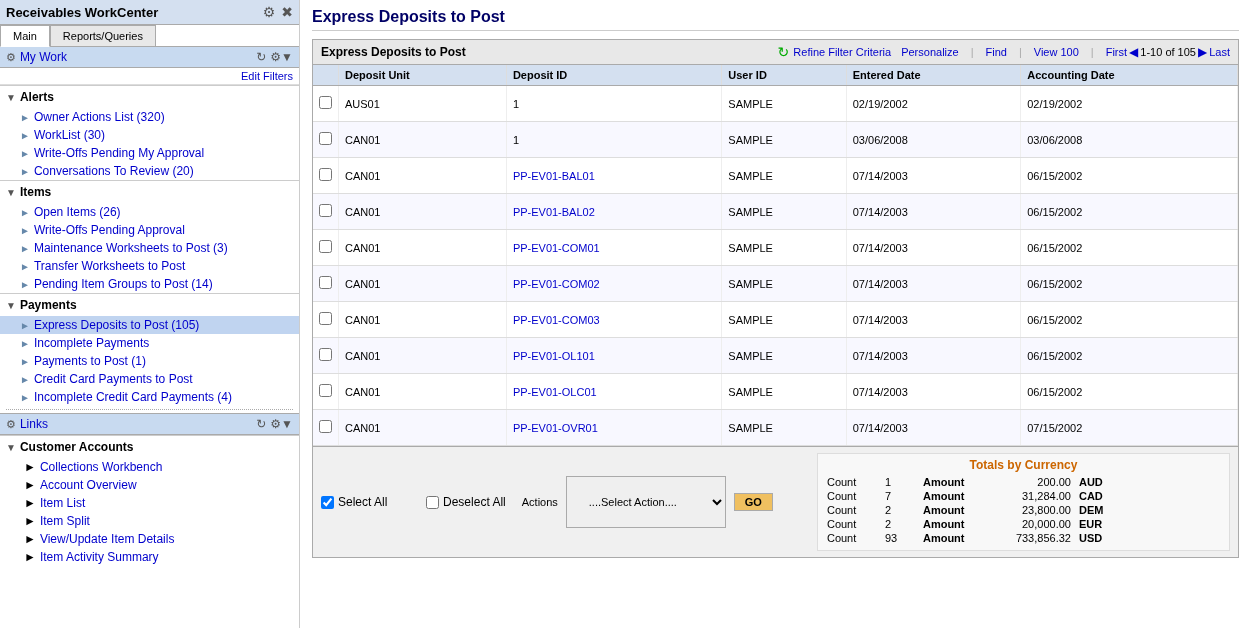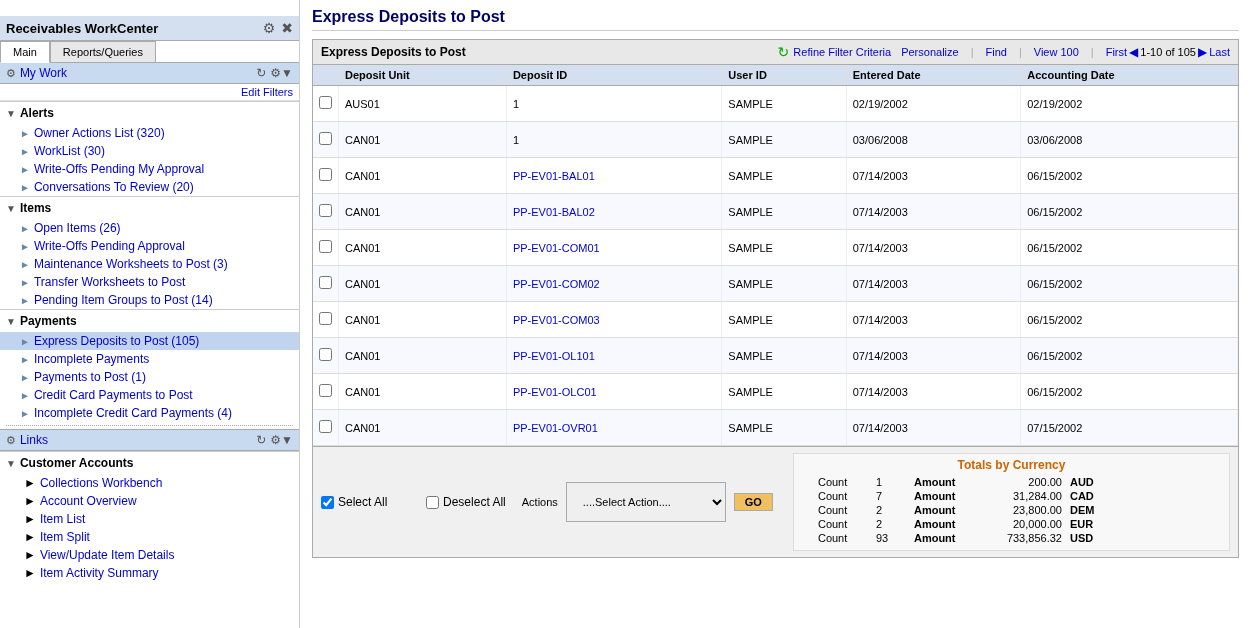--- a/index.html
+++ b/index.html
@@ -3,21 +3,21 @@
   <meta charset="utf-8">
   <style>
     * { box-sizing: border-box; margin: 0; padding: 0; }
     body { font-family: Arial, sans-serif; font-size: 12px; background: #ffffff; color: #000000; }
     
     .app-container { display: flex; height: 628px; width: 1251px; overflow: hidden; }
     
     
     .sidebar { width: 300px; min-width: 300px; background: #ffffff; border-right: 1px solid #cccccc; display: flex; flex-direction: column; overflow-y: auto; }
     
-    .sidebar-header { background: #d4e0f0; padding: 4px 6px; display: flex; align-items: center; justify-content: space-between; border-bottom: 1px solid #aaaaaa; margin-top: 16px; }
+    .sidebar-header { background: #d4e0f0; padding: 4px 6px; display: flex; align-items: center; justify-content: space-between; border-bottom: 1px solid #aaaaaa; }
     .sidebar-header-title { font-size: 13px; font-weight: bold; color: #000000; }
     .sidebar-header-icons { display: flex; gap: 6px; align-items: center; }
     .icon-gear { cursor: pointer; color: #555; font-size: 14px; }
     .icon-close { cursor: pointer; color: #555; font-size: 14px; }
     
     .sidebar-tabs { display: flex; border-bottom: 1px solid #aaaaaa; }
     .sidebar-tab { padding: 4px 12px; border: 1px solid #aaaaaa; border-bottom: none; cursor: pointer; background: #e8e8e8; font-size: 11px; }
     .sidebar-tab.active { background: #ffffff; border-bottom: 1px solid #ffffff; margin-bottom: -1px; }
     
     .my-work-bar { background: #c8daf0; padding: 3px 6px; display: flex; align-items: center; justify-content: space-between; border-bottom: 1px solid #aaaaaa; }
@@ -68,24 +68,24 @@
     .pagination-nav { display: flex; align-items: center; gap: 2px; }
     .nav-arrow { color: #0000cc; cursor: pointer; font-size: 12px; }
     
     .footer-bar { background: #f0f0f0; border-top: 1px solid #aaaaaa; padding: 6px 8px; display: flex; align-items: center; gap: 20px; }
     .footer-left { display: flex; align-items: center; gap: 16px; }
     .footer-checkbox-area { display: flex; align-items: center; gap: 8px; }
     .select-all-btn { display: flex; align-items: center; gap: 4px; cursor: pointer; color: #000; }
     .deselect-all-btn { display: flex; align-items: center; gap: 4px; cursor: pointer; color: #000; }
     .actions-area { display: flex; align-items: center; gap: 8px; }
     .actions-label { font-size: 11px; }
-    .actions-select { font-size: 11px; padding: 12px; border: 1px solid #aaaaaa; width: 160px; }
+    .actions-select { font-size: 11px; padding: 18px; border: 1px solid #aaaaaa; width: 160px; }
     .go-button { background: #f0c060; border: 1px solid #aaaaaa; padding: 2px 10px; cursor: pointer; font-size: 11px; font-weight: bold; }
     
-    .totals-panel { flex: 1; background: #f8f8f8; border: 1px solid #dddddd; padding: 4px 24px; }
+    .totals-panel { flex: 1; background: #f8f8f8; border: 1px solid #dddddd; padding: 4px 9px; margin-left: 24px; }
     .totals-header { text-align: center; font-size: 12px; font-weight: bold; color: #cc6600; margin-bottom: 4px; }
     .totals-row { display: flex; align-items: center; gap: 8px; font-size: 11px; margin: 2px 0; }
     .totals-label { color: #000; min-width: 50px; }
     .totals-count { min-width: 30px; }
     .totals-amount-label { min-width: 60px; font-weight: bold; }
     .totals-amount { text-align: right; min-width: 80px; }
     .totals-currency { min-width: 35px; color: #000; font-weight: bold; }
     
     .pipe { color: #aaaaaa; margin: 0 4px; }
     

